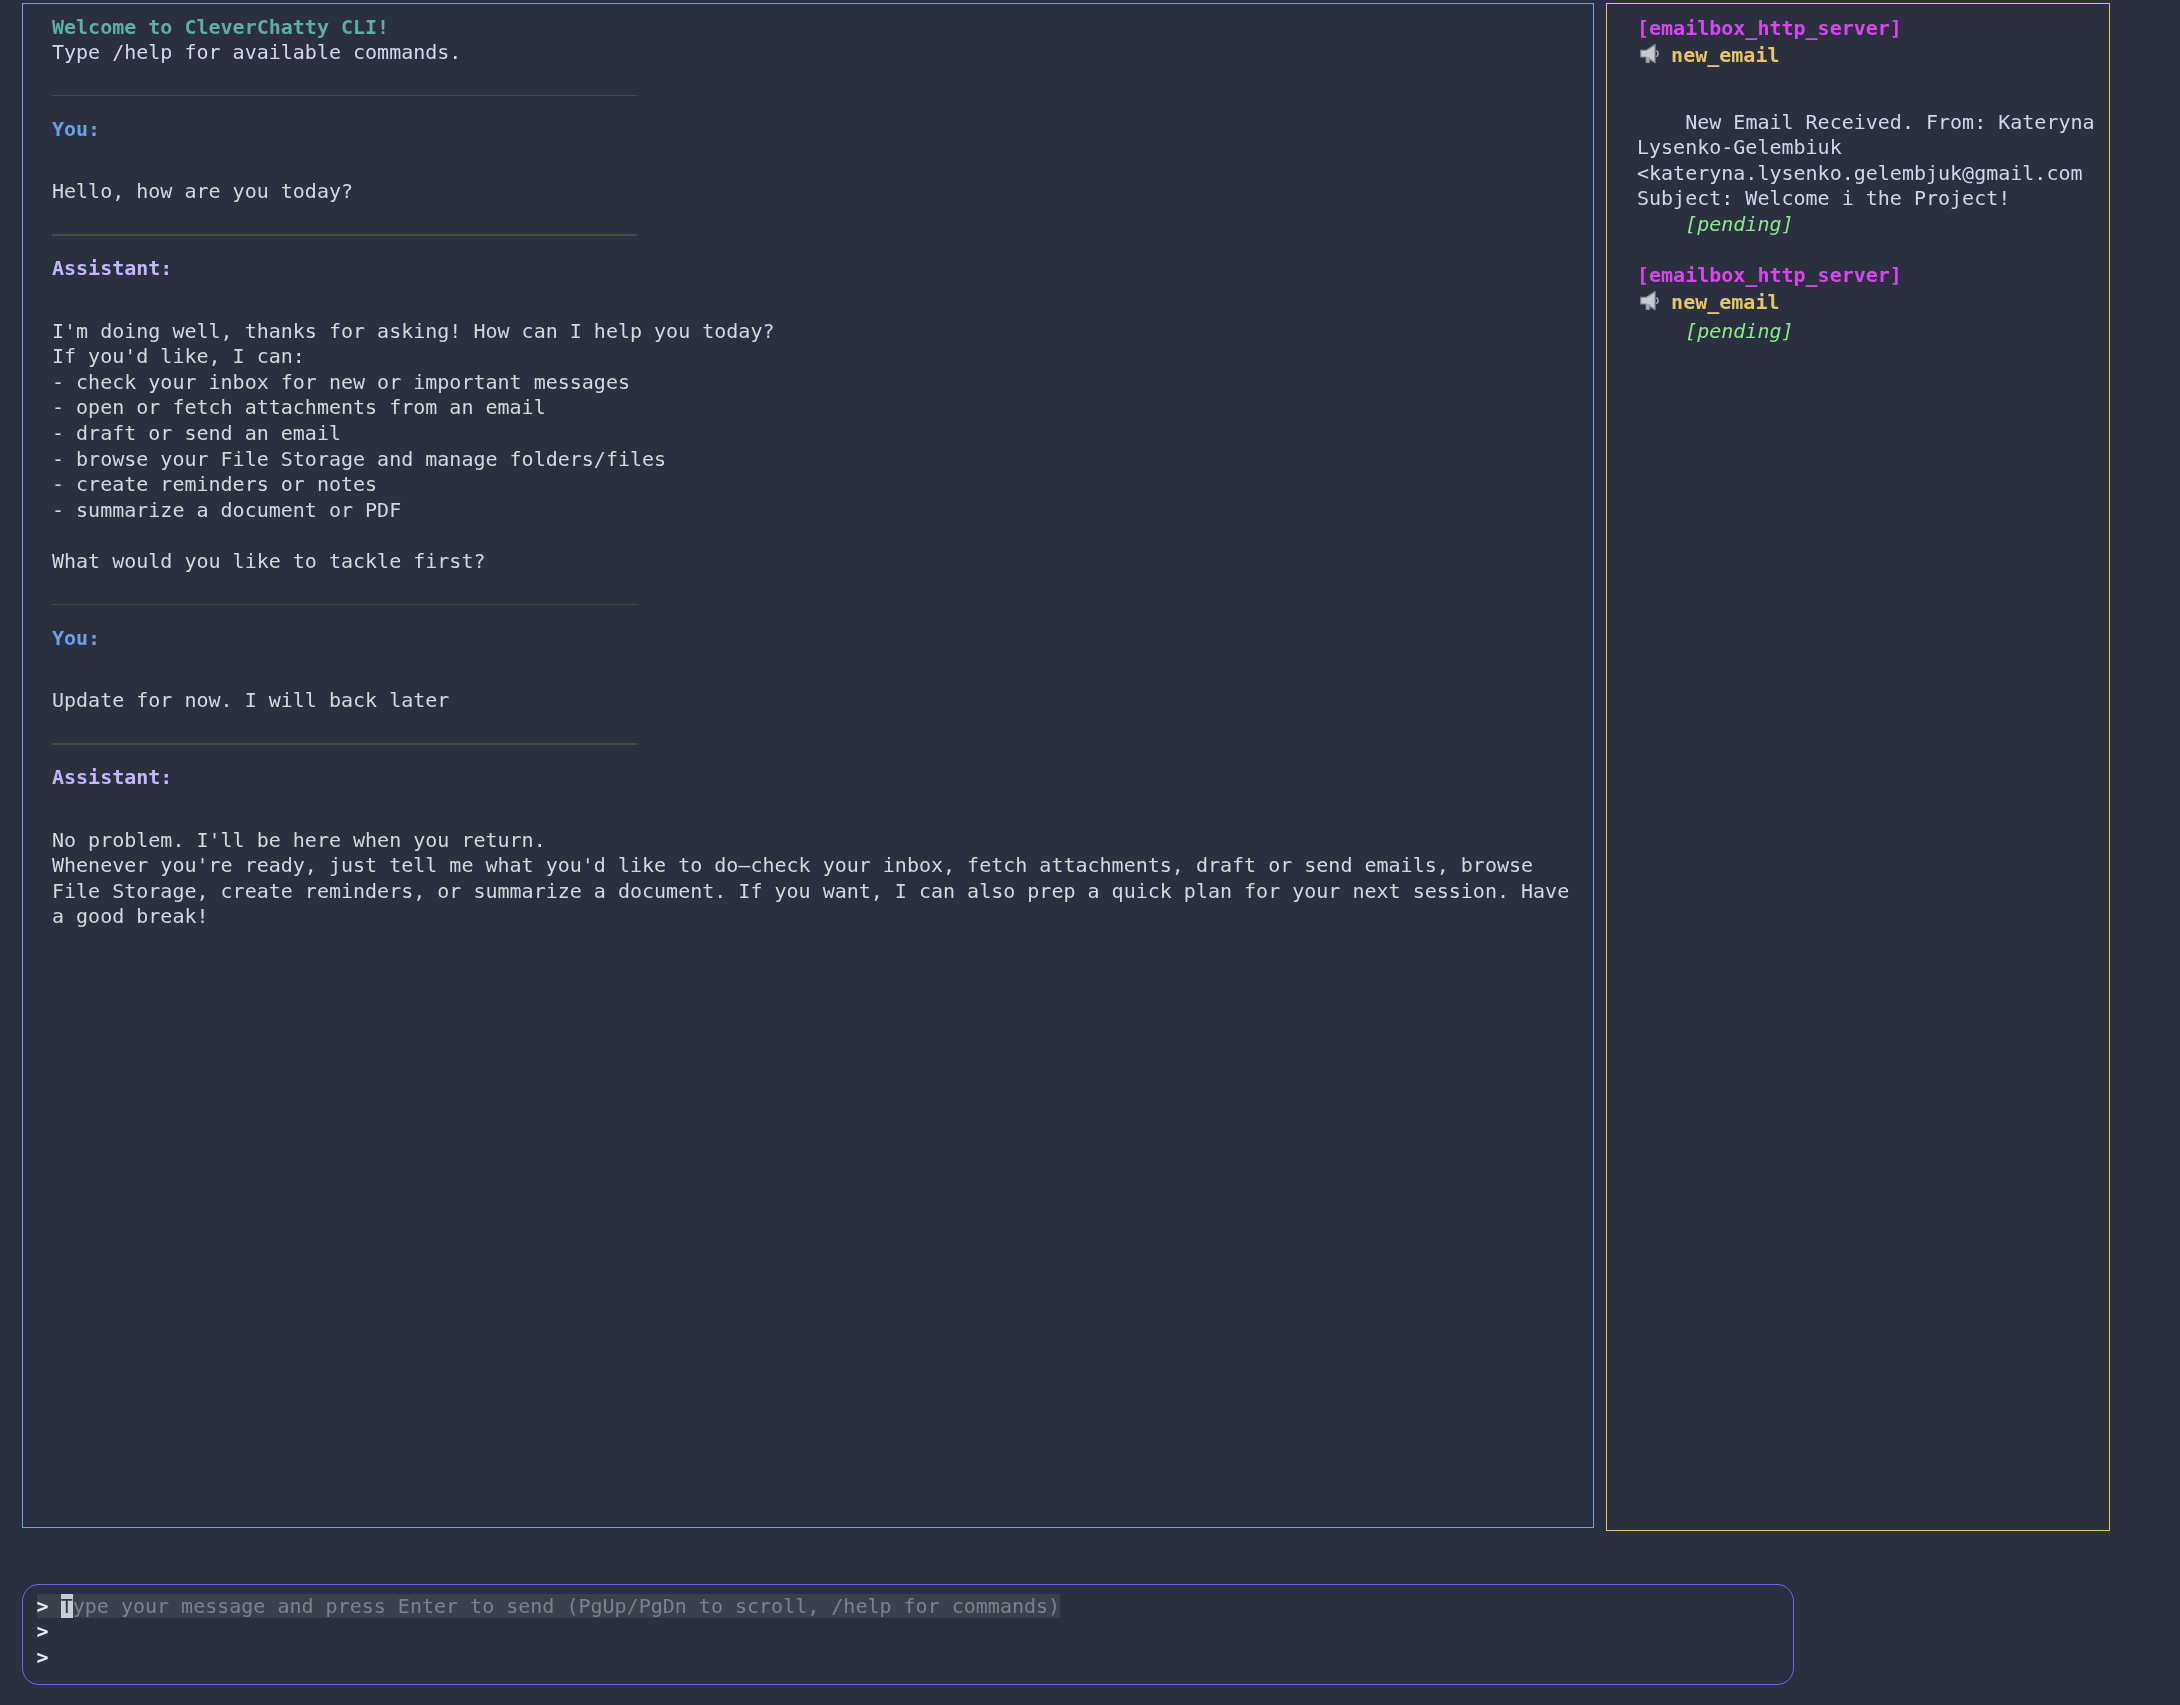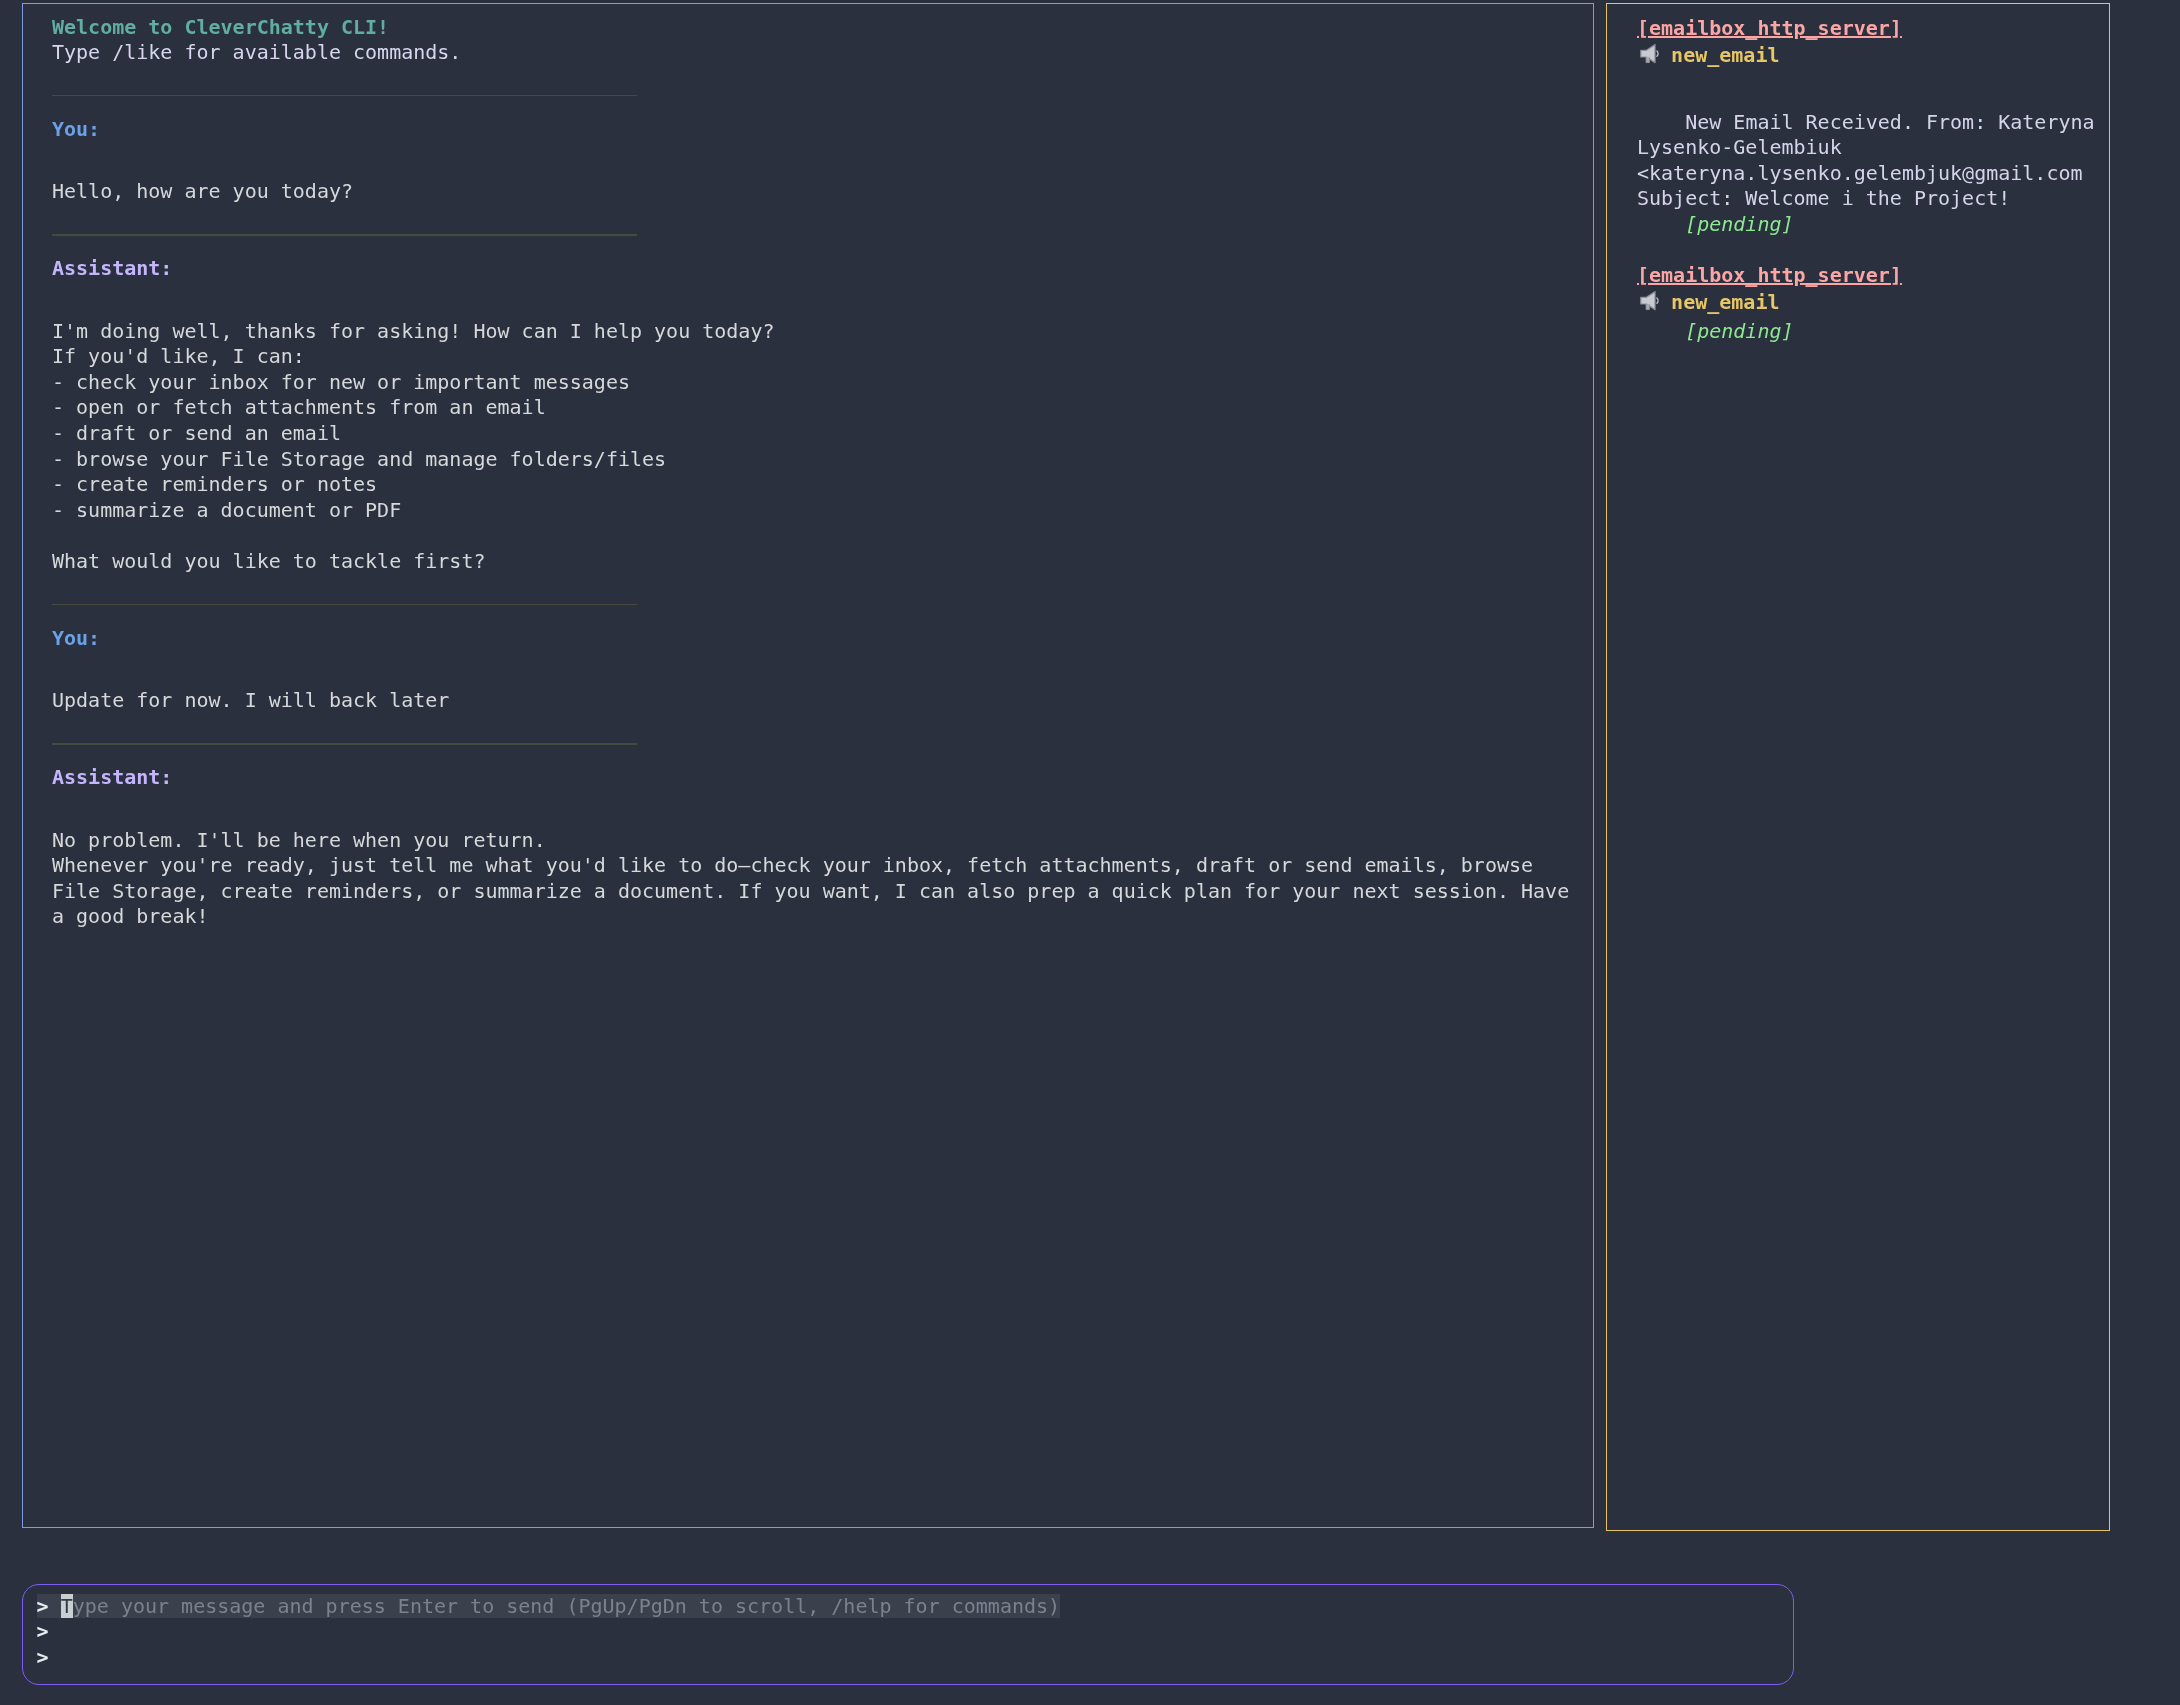--- a/index.html
+++ b/index.html
@@ -40,21 +40,21 @@
   .msg-body { color: #d6d8da; }
   
   .notify-panel {
     left: 1606px; top: 3.4px;
     width: 504px; height: 1528px;
     border: 1.7px solid #e6c366;
     padding: 12px 13.6px 0 30px;
     overflow: hidden;
   }
   .notification { margin-bottom: 25.6px; }
-  .server-label { color: #fca5a5; font-weight: bold; text-decoration: underline; }
+  .server-label { color: #d946ef; font-weight: bold; }
   .tool-line { color: #e6c666; font-weight: bold; }
   .tool-line .icon { display: inline-block; vertical-align: -4.3px; margin-right: 8.5px; }
   .notify-body { color: #d6d4ea; }
   .notify-status { color: #8ce98f; font-style: italic; white-space: pre; }
   
   .input-panel {
     left: 22px; top: 1584px;
     width: 1772px; height: 101px;
     border: 1.7px solid #7e5ef2;
     border-radius: 17px;
@@ -65,21 +65,21 @@
   .strip { background: #3a414d; }
   .cursor-block { background: #c9ced4; color: #343b47; }
   .placeholder { color: #7b828d; }
 </style>
 </head>
 <body>
 
 <div class="panel chat-panel">
   <div class="welcome">
     <div class="welcome-title">Welcome to CleverChatty CLI!</div>
-    <div class="welcome-subtitle">Type /like for available commands.</div>
+    <div class="welcome-subtitle">Type /help for available commands.</div>
   </div>
 
   <div class="sep"></div>
   <div class="message">
     <div class="role-you">You:</div>
     <div class="msg-body pre">Hello, how are you today?</div>
   </div>
 
   <div class="sep"></div>
   <div class="message">

